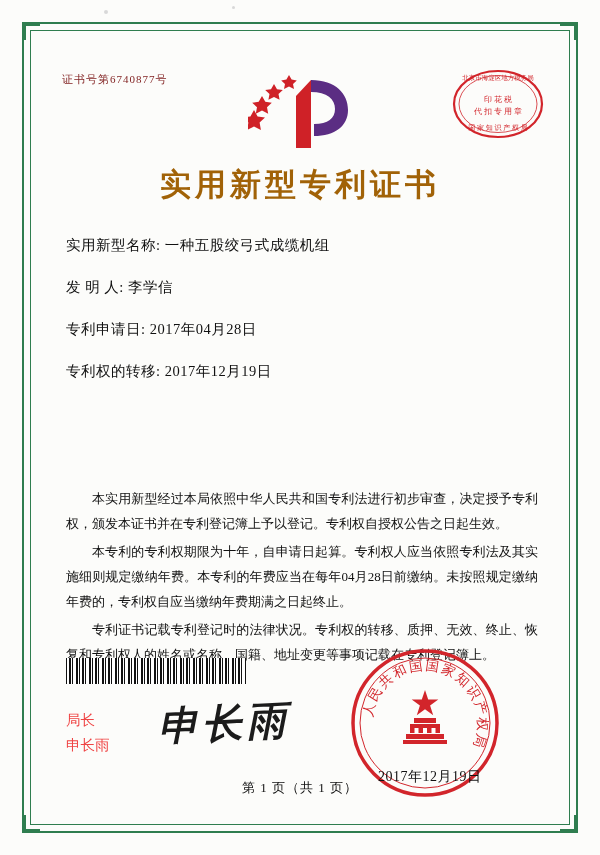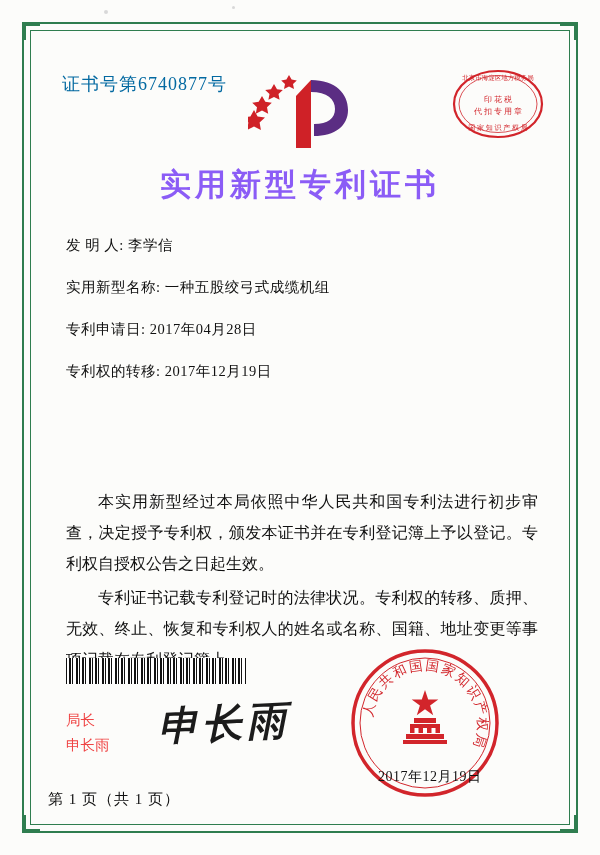--- a/index.html
+++ b/index.html
@@ -55,23 +55,23 @@
     top: 46px;
     right: 48px;
     bottom: 40px;
   }
 
   
   .cert-no {
     position: absolute;
     left: 14px;
     top: 26px;
-    font-size: 18px;
+    font-size: 11px;
     letter-spacing: 1px;
-    color: #0369a1;
+    color: #7f1d1d;
   }
 
   
   .logo {
     position: absolute;
     left: 200px;
     top: 20px;
     width: 112px;
     height: 86px;
   }
@@ -88,21 +88,21 @@
 
   .title {
     position: absolute;
     left: 0;
     right: 0;
     top: 118px;
     text-align: center;
     font-size: 31px;
     font-weight: bold;
     letter-spacing: 4px;
-    color: #8b5cf6;
+    color: #a16207;
     font-family: "Liberation Serif", "DejaVu Serif", serif;
   }
 
   .fields {
     position: absolute;
     left: 18px;
     top: 190px;
     right: 10px;
   }
   .field {
@@ -116,21 +116,21 @@
   }
   .field .val {
     display: inline;
   }
 
   .paras {
     position: absolute;
     left: 18px;
     top: 440px;
     right: 14px;
-    font-size: 16px;
+    font-size: 13px;
     line-height: 1.95;
     color: #111;
     text-align: justify;
   }
   .para {
     text-indent: 2em;
     margin: 0 0 2px 0;
   }
 
   
@@ -184,22 +184,23 @@
     top: 722px;
     font-size: 14px;
     color: #111;
     letter-spacing: 0.5px;
   }
 
   .footer {
     position: absolute;
     left: 0;
     right: 0;
-    bottom: 6px;
-    font-size: 15px;
+    bottom: 18px;
+    text-align: center;
+    font-size: 13px;
     color: #111;
     letter-spacing: 1px;
   }
 
   
   .scan-mark {
     position: absolute;
     background: #d8d8d8;
     border-radius: 50%;
   }
@@ -246,39 +247,40 @@
           <text x="48" y="46" text-anchor="middle" font-size="8">代 扣 专 用 章</text>
           <text x="48" y="62" text-anchor="middle" font-size="7">国 家 知 识 产 权 局</text>
         </g>
       </svg>
     </div>
 
     <div class="title">实用新型专利证书</div>
 
     <div class="fields">
       <div class="field">
+        <span class="lab">实用新型名称:</span>
+        <span class="val">一种五股绞弓式成缆机组</span>
+      </div>
+      <div class="field">
         <span class="lab">发 明 人:</span>
         <span class="val">李学信</span>
-      </div>
-      <div class="field">
-        <span class="lab">实用新型名称:</span>
-        <span class="val">一种五股绞弓式成缆机组</span>
       </div>
       <div class="field">
         <span class="lab">专利申请日:</span>
         <span class="val">2017年04月28日</span>
       </div>
       <div class="field">
         <span class="lab">专利权的转移:</span>
         <span class="val">2017年12月19日</span>
       </div>
     </div>
 
     <div class="paras">
       <p class="para">本实用新型经过本局依照中华人民共和国专利法进行初步审查，决定授予专利权，颁发本证书并在专利登记簿上予以登记。专利权自授权公告之日起生效。</p>
+      <p class="para">本专利的专利权期限为十年，自申请日起算。专利权人应当依照专利法及其实施细则规定缴纳年费。本专利的年费应当在每年04月28日前缴纳。未按照规定缴纳年费的，专利权自应当缴纳年费期满之日起终止。</p>
       <p class="para">专利证书记载专利登记时的法律状况。专利权的转移、质押、无效、终止、恢复和专利权人的姓名或名称、国籍、地址变更等事项记载在专利登记簿上。</p>
     </div>
 
     <div class="barcode"></div>
 
     <div class="sign-label">
       <div>局长</div>
       <div>申长雨</div>
     </div>
 

